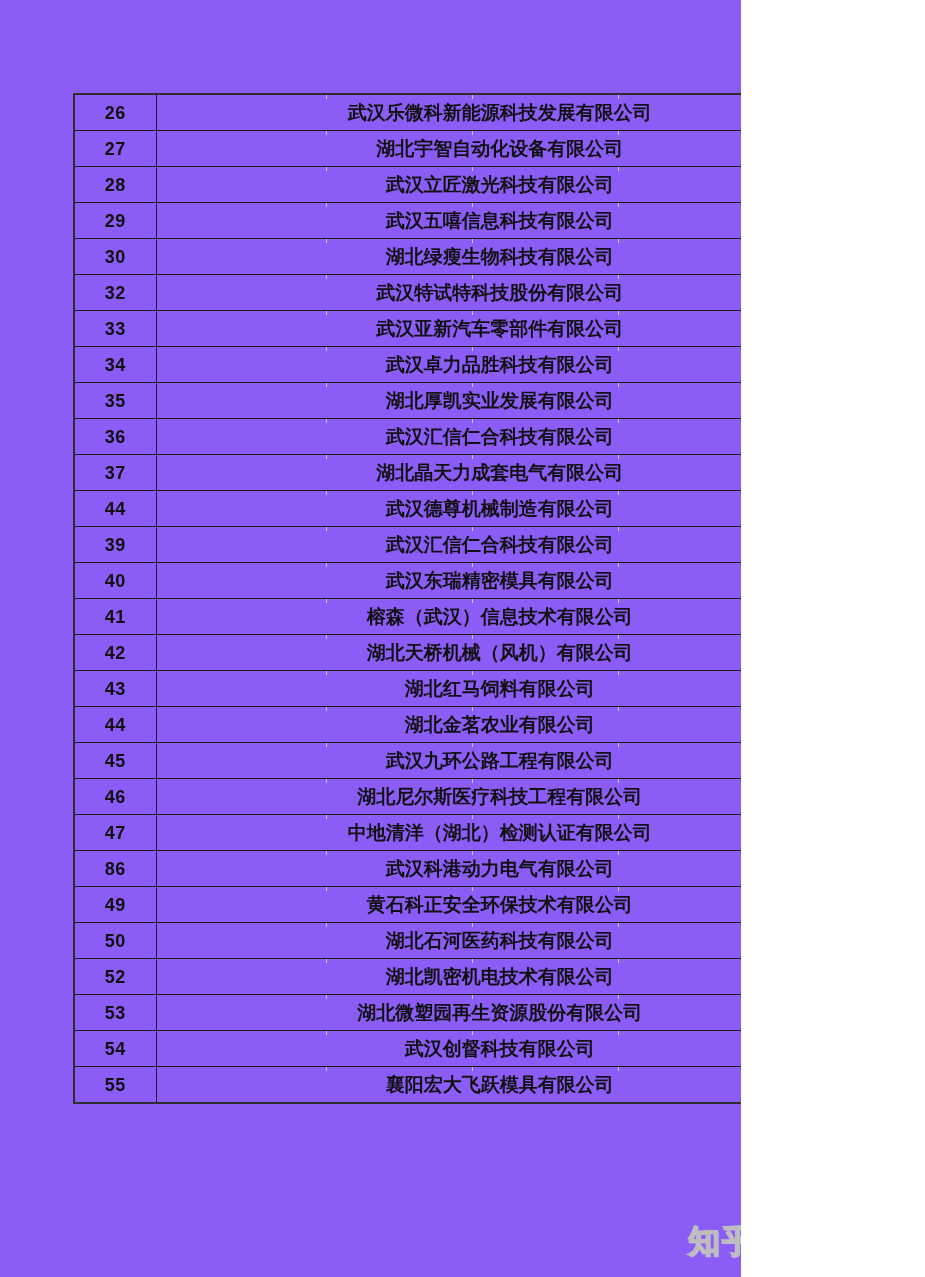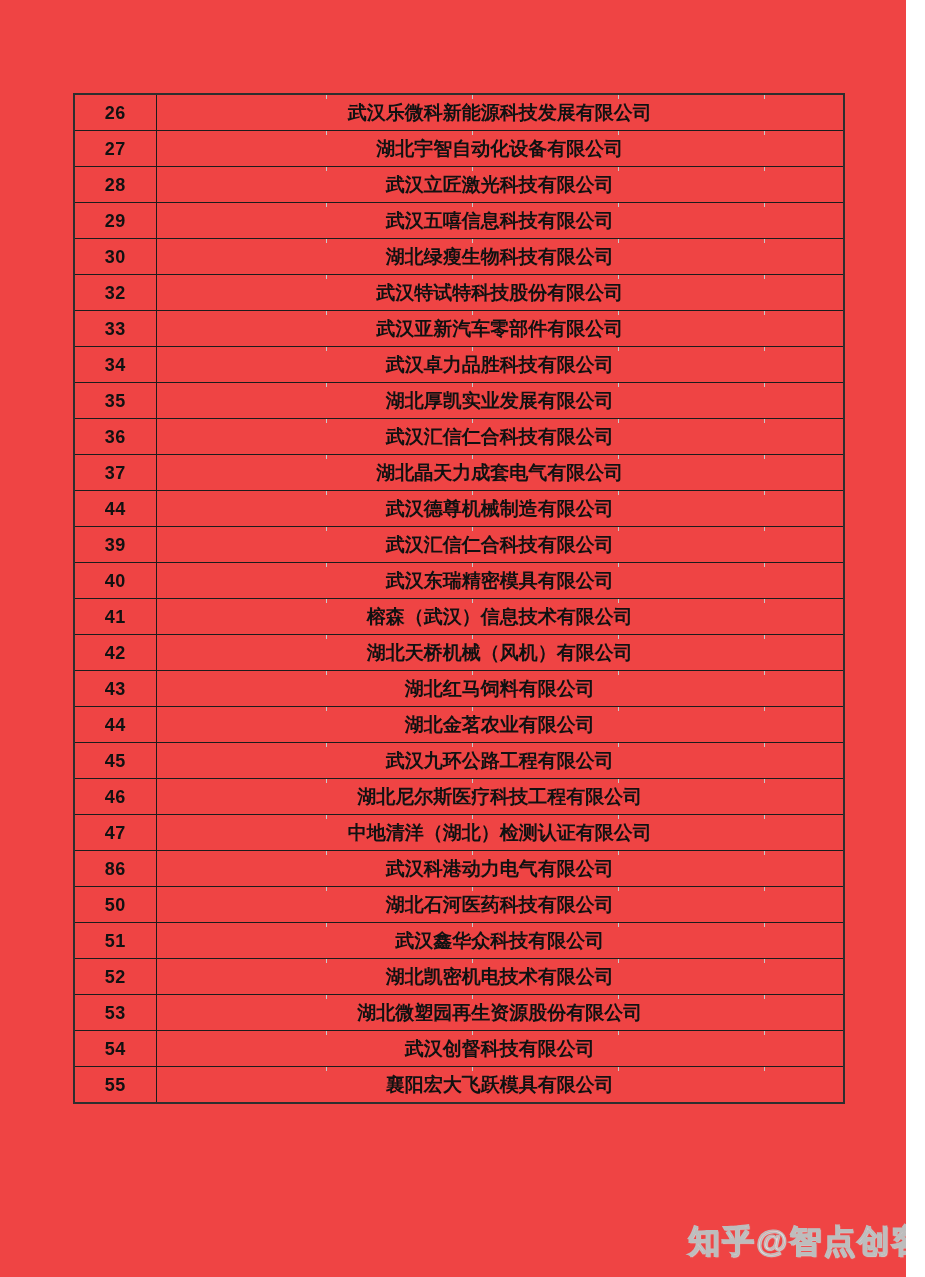--- a/index.html
+++ b/index.html
@@ -3,23 +3,23 @@
 <meta charset="utf-8">
 <style>
   html, body {
     margin: 0;
     padding: 0;
     background: #ffffff;
     font-family: "Liberation Sans", "DejaVu Sans", sans-serif;
   }
   .page {
     position: relative;
-    width: 906px;
+    width: 741px;
     height: 1277px;
-    background: #ef4444;
+    background: #8b5cf6;
     overflow: hidden;
   }
 
   table.company-table {
     position: absolute;
     left: 73px;
     top: 93px;
     width: 770px;
     border-collapse: collapse;
     table-layout: fixed;
@@ -163,28 +163,28 @@
       </tr>
         <tr>
         <td class="cell-no">47</td>
         <td class="cell-name">中地清洋（湖北）检测认证有限公司</td>
       </tr>
         <tr>
         <td class="cell-no">86</td>
         <td class="cell-name">武汉科港动力电气有限公司</td>
       </tr>
         <tr>
+        <td class="cell-no">49</td>
+        <td class="cell-name">黄石科正安全环保技术有限公司</td>
+      </tr>
+        <tr>
         <td class="cell-no">50</td>
         <td class="cell-name">湖北石河医药科技有限公司</td>
       </tr>
         <tr>
-        <td class="cell-no">51</td>
-        <td class="cell-name">武汉鑫华众科技有限公司</td>
-      </tr>
-        <tr>
         <td class="cell-no">52</td>
         <td class="cell-name">湖北凯密机电技术有限公司</td>
       </tr>
         <tr>
         <td class="cell-no">53</td>
         <td class="cell-name">湖北微塑园再生资源股份有限公司</td>
       </tr>
         <tr>
         <td class="cell-no">54</td>
         <td class="cell-name">武汉创督科技有限公司</td>

